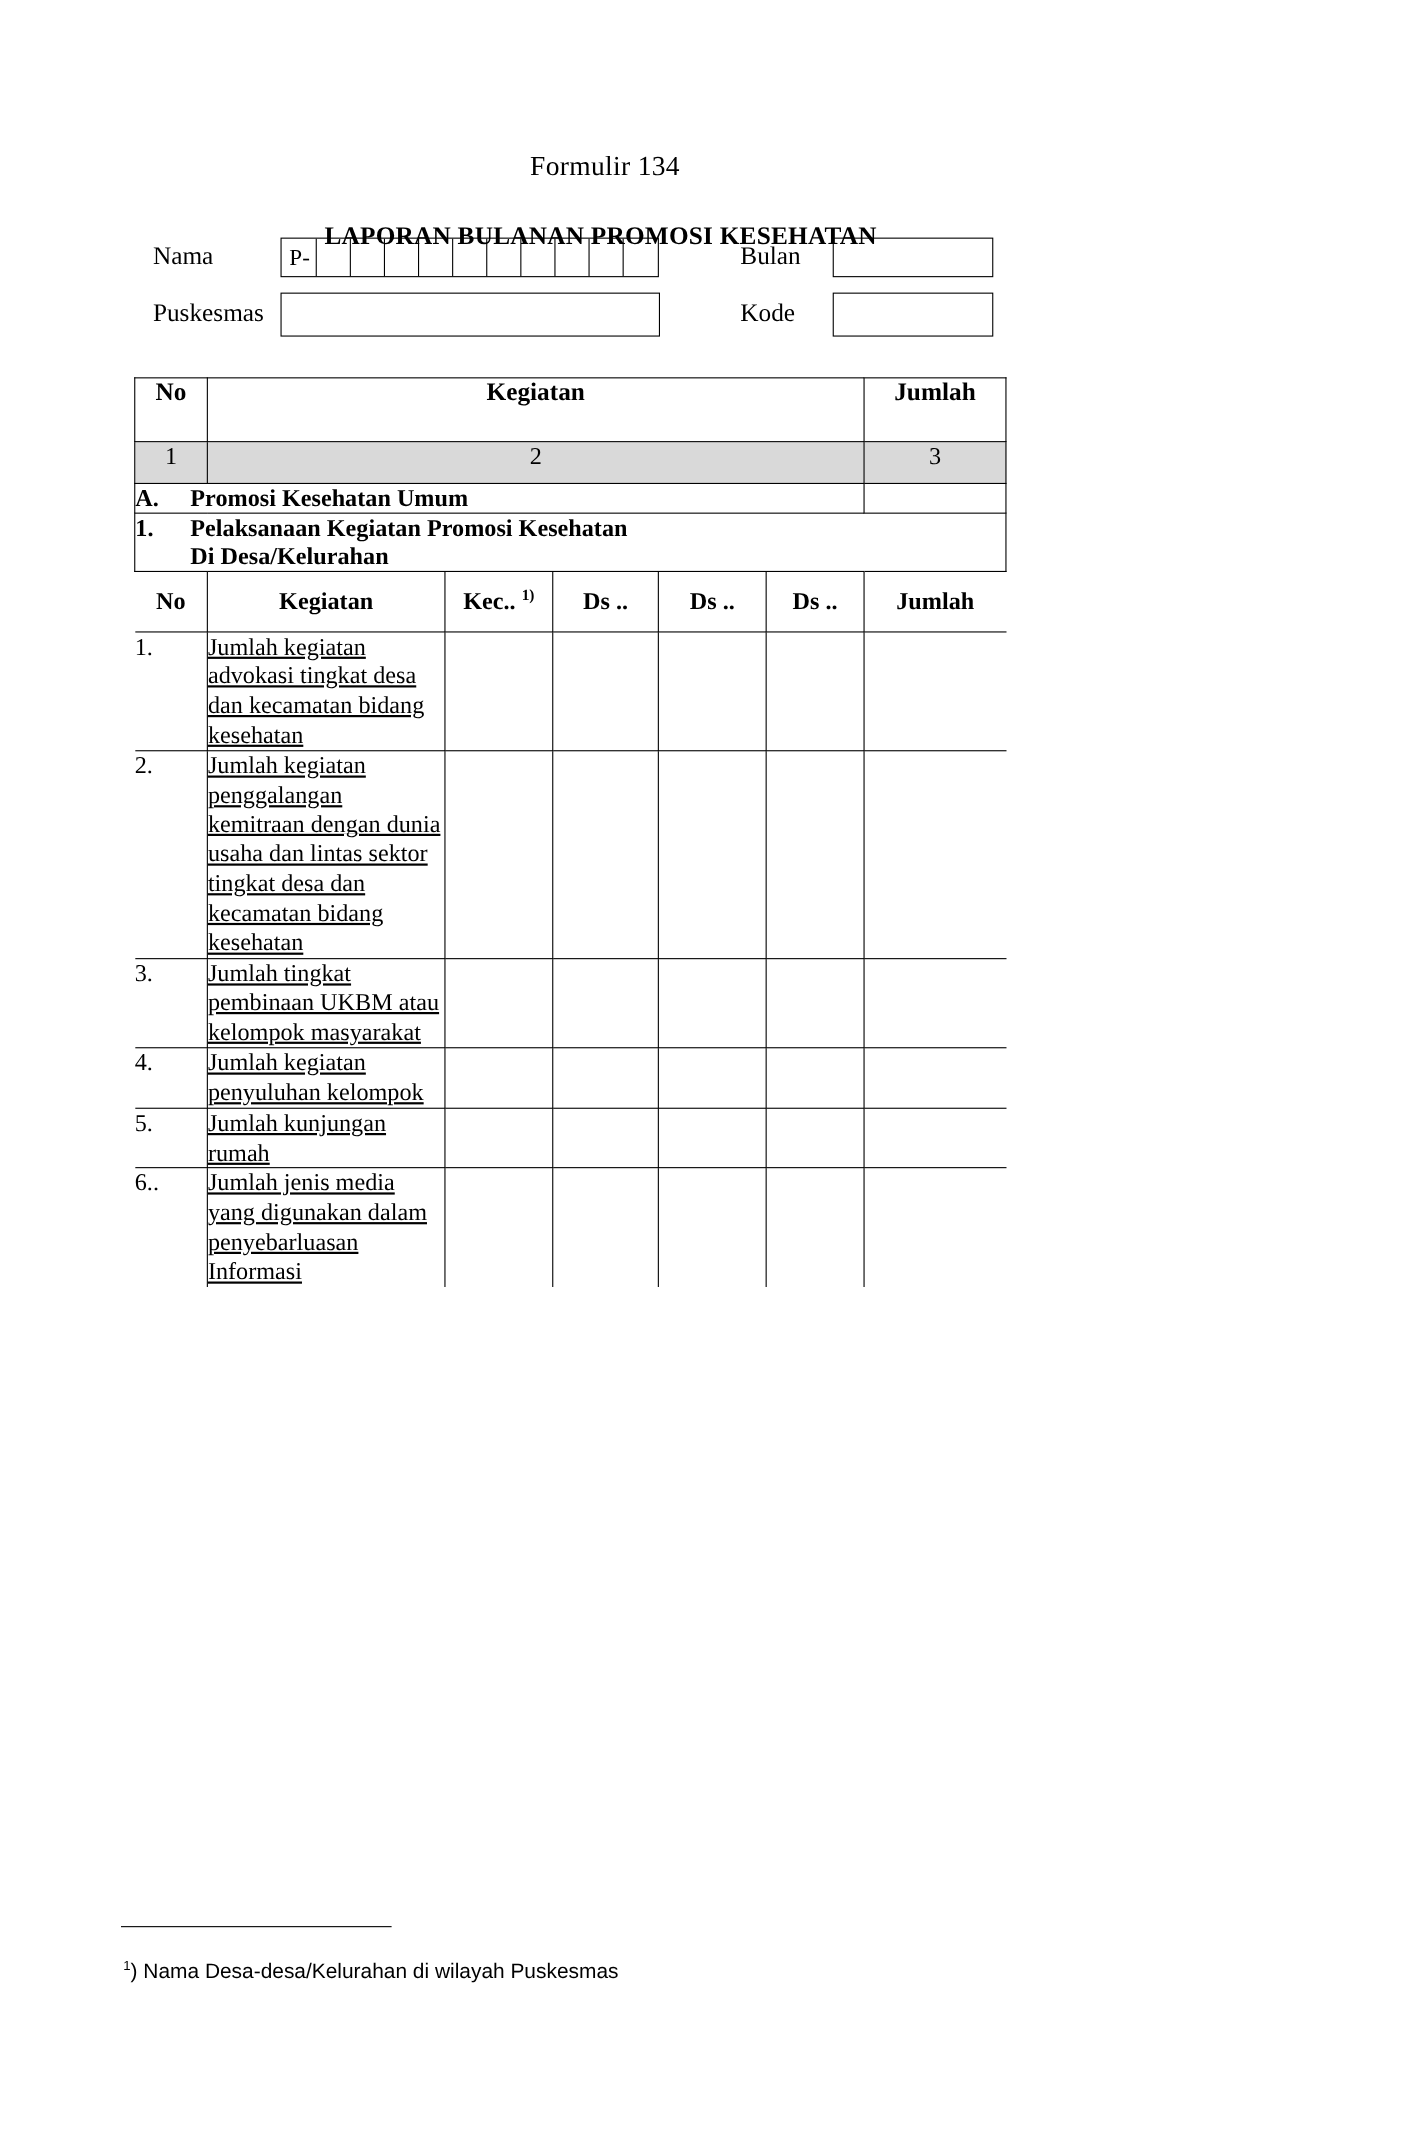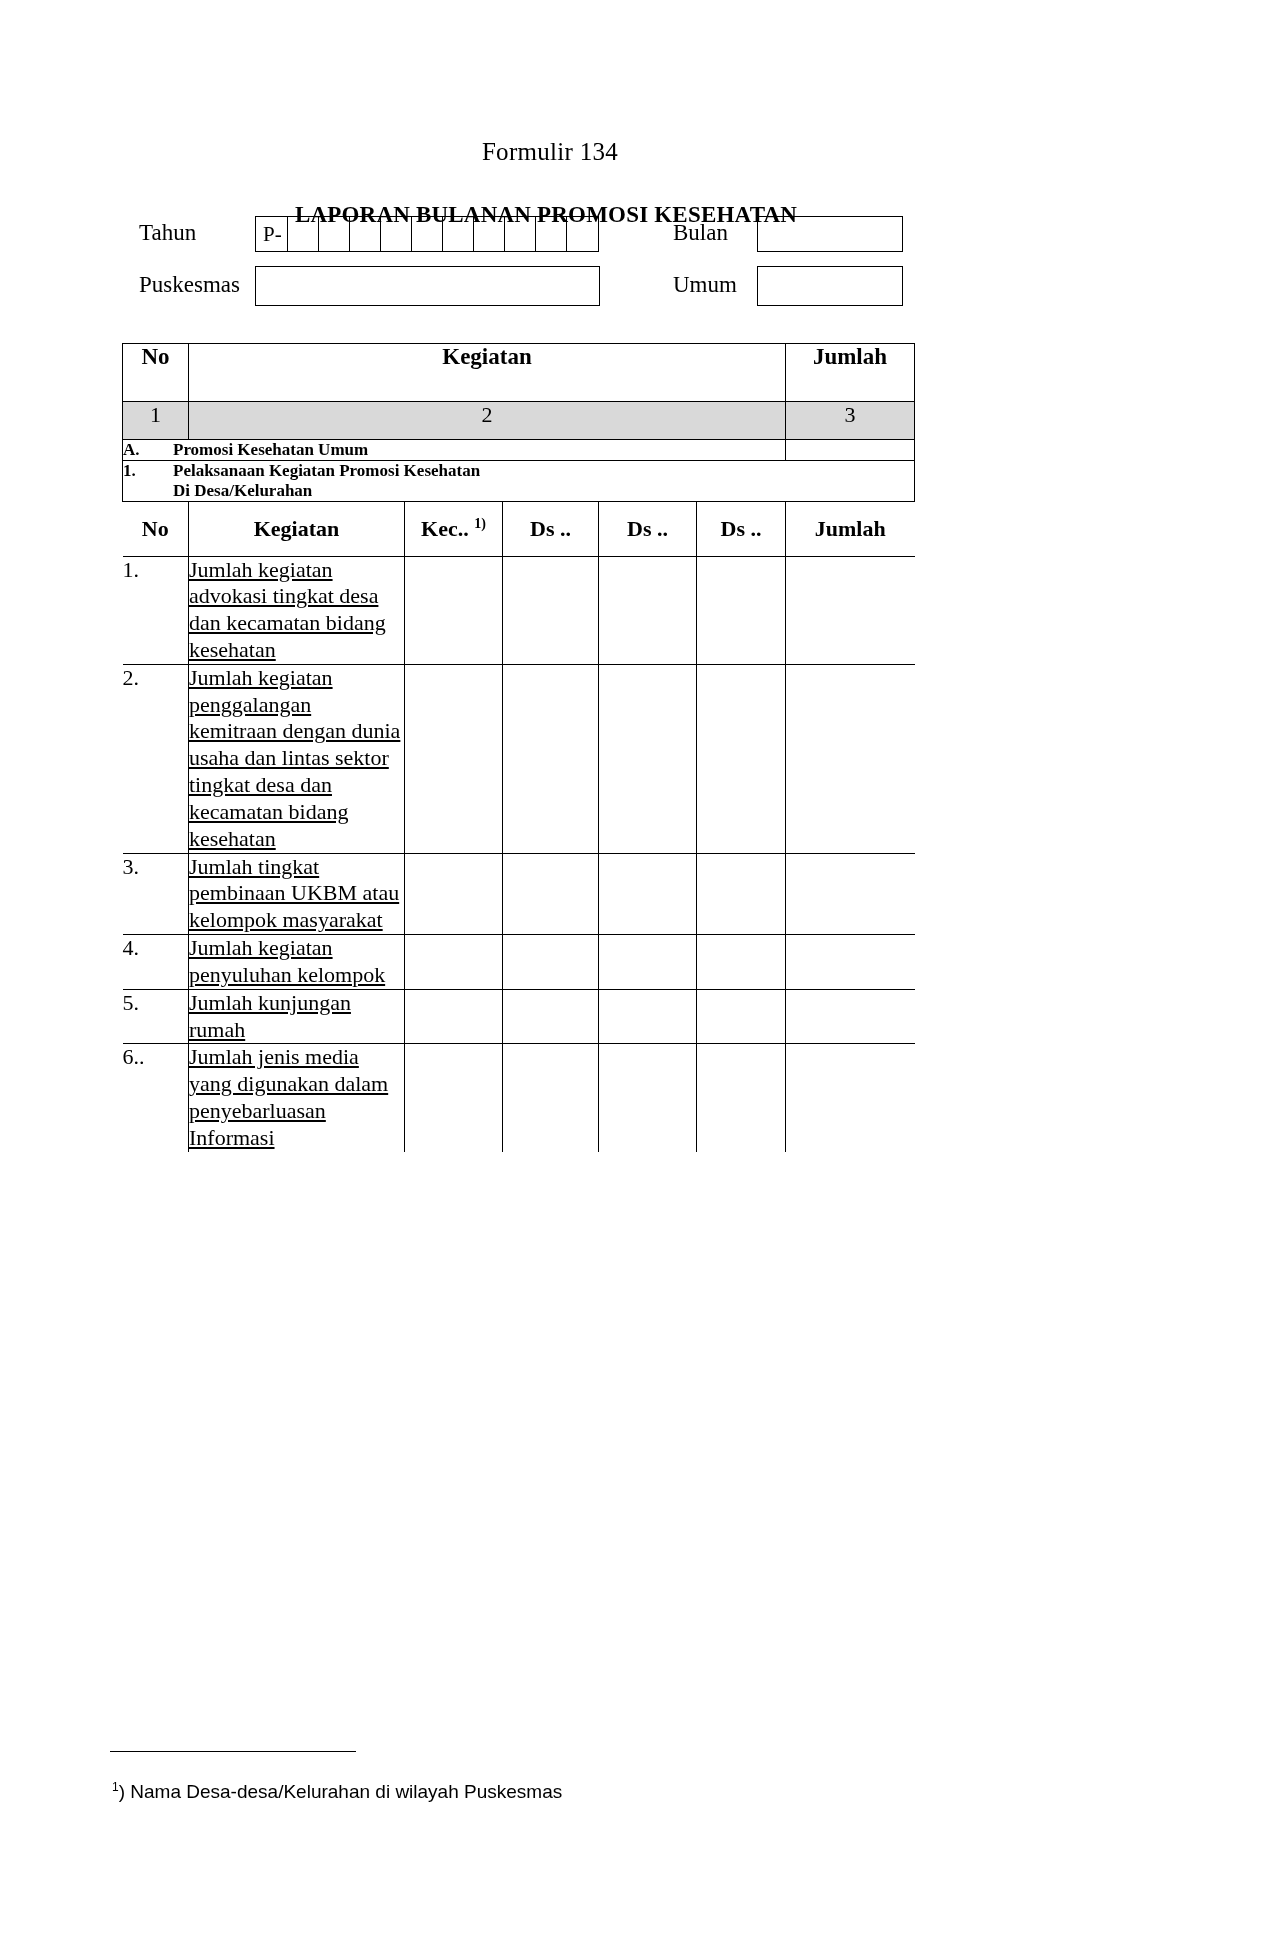--- a/index.html
+++ b/index.html
@@ -115,21 +115,21 @@
   }
   .numrow td {
     background: #d9d9d9;
     text-align: center;
     font-size: 22px;
     vertical-align: middle;
     height: 38px;
   }
   .sec-cell {
     font-weight: bold;
-    font-size: 17px;
+    font-size: 22px;
     padding: 8px 0 9px 13px;
     vertical-align: middle;
   }
   .sec-cell .num { display: inline-block; width: 50px; }
   .sec-cell .txt { display: inline-block; vertical-align: top; }
   .blank-cell { }
 
   
   table.sub {
     width: 100%;
@@ -191,24 +191,24 @@
   .footnote sup { font-size: 12px; vertical-align: super; }
 </style>
 </head>
 <body>
 
 <div class="page">
 
   <div class="form-number">Formulir 134</div>
   <div class="form-title">LAPORAN BULANAN PROMOSI KESEHATAN</div>
 
-  <div class="id-label lbl-kode">Tahun</div>
+  <div class="id-label lbl-kode">Nama</div>
   <div class="id-label lbl-puskesmas">Puskesmas</div>
   <div class="id-label lbl-bulan">Bulan</div>
-  <div class="id-label lbl-tahun">Umum</div>
+  <div class="id-label lbl-tahun">Kode</div>
 
   <div class="code-boxes" id="code-boxes">
     <div class="cell prefix">P-</div>
   <div class="cell"></div>
       <div class="cell"></div>
       <div class="cell"></div>
       <div class="cell"></div>
       <div class="cell"></div>
       <div class="cell"></div>
       <div class="cell"></div>

